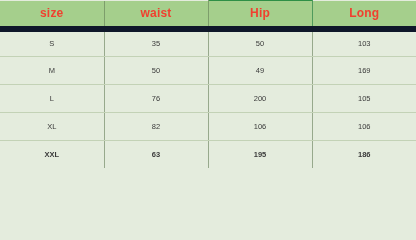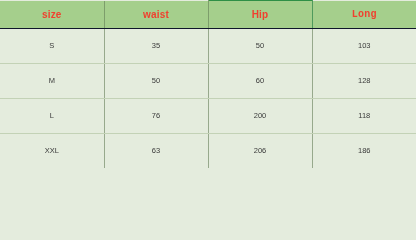--- a/index.html
+++ b/index.html
@@ -26,32 +26,31 @@
   .size-table col.c2 { width: 104px; }
   .size-table col.c3 { width: 104px; }
 
   
   thead tr {
     height: 28px;
   }
   thead th {
     background: #a5cf8c;
     color: #f0402f;
-    font-size: 10px;
+    font-size: 12px;
     font-weight: bold;
     text-align: center;
     vertical-align: middle;
     padding: 0;
     border-right: 1px solid #7d9e6b;
-    border-bottom: 1px solid #0f172a;
+    border-bottom: 6px solid #0f172a;
     letter-spacing: 0.2px;
   }
   thead th:last-child {
     border-right: none;
-    font-family: Liberation Mono, monospace;
   }
   
   thead th.is-active {
     border-top: 1.5px solid #2f8f46;
     border-left: 1.5px solid #4f9a5c;
     border-right: 1.5px solid #4f9a5c;
     box-sizing: border-box;
     margin-left: 17px;
   }
 
@@ -67,20 +66,21 @@
     vertical-align: middle;
     padding: 0;
     border-right: 1px solid #97a98c;
     border-bottom: 1px solid #c3d2b6;
   }
   tbody td:last-child {
     border-right: none;
   }
   tbody tr:last-child td {
     border-bottom: none;
+    font-weight: bold;
   }
   tbody tr:first-child td {
     border-top: 1px solid #b9c9ad;
   }
 </style>
 </head>
 <body>
 
 <table class="size-table">
   <colgroup>
@@ -100,29 +100,35 @@
   <tbody>
     <tr>
       <td>S</td>
       <td>35</td>
       <td>50</td>
       <td>103</td>
     </tr>
     <tr>
       <td>M</td>
       <td>50</td>
-      <td>60</td>
-      <td>128</td>
+      <td>49</td>
+      <td>169</td>
     </tr>
     <tr>
       <td>L</td>
       <td>76</td>
       <td>200</td>
-      <td>118</td>
+      <td>105</td>
+    </tr>
+    <tr>
+      <td>XL</td>
+      <td>82</td>
+      <td>106</td>
+      <td>106</td>
     </tr>
     <tr>
       <td>XXL</td>
       <td>63</td>
-      <td>206</td>
+      <td>195</td>
       <td>186</td>
     </tr>
   </tbody>
 </table>
 
 </body></html>

